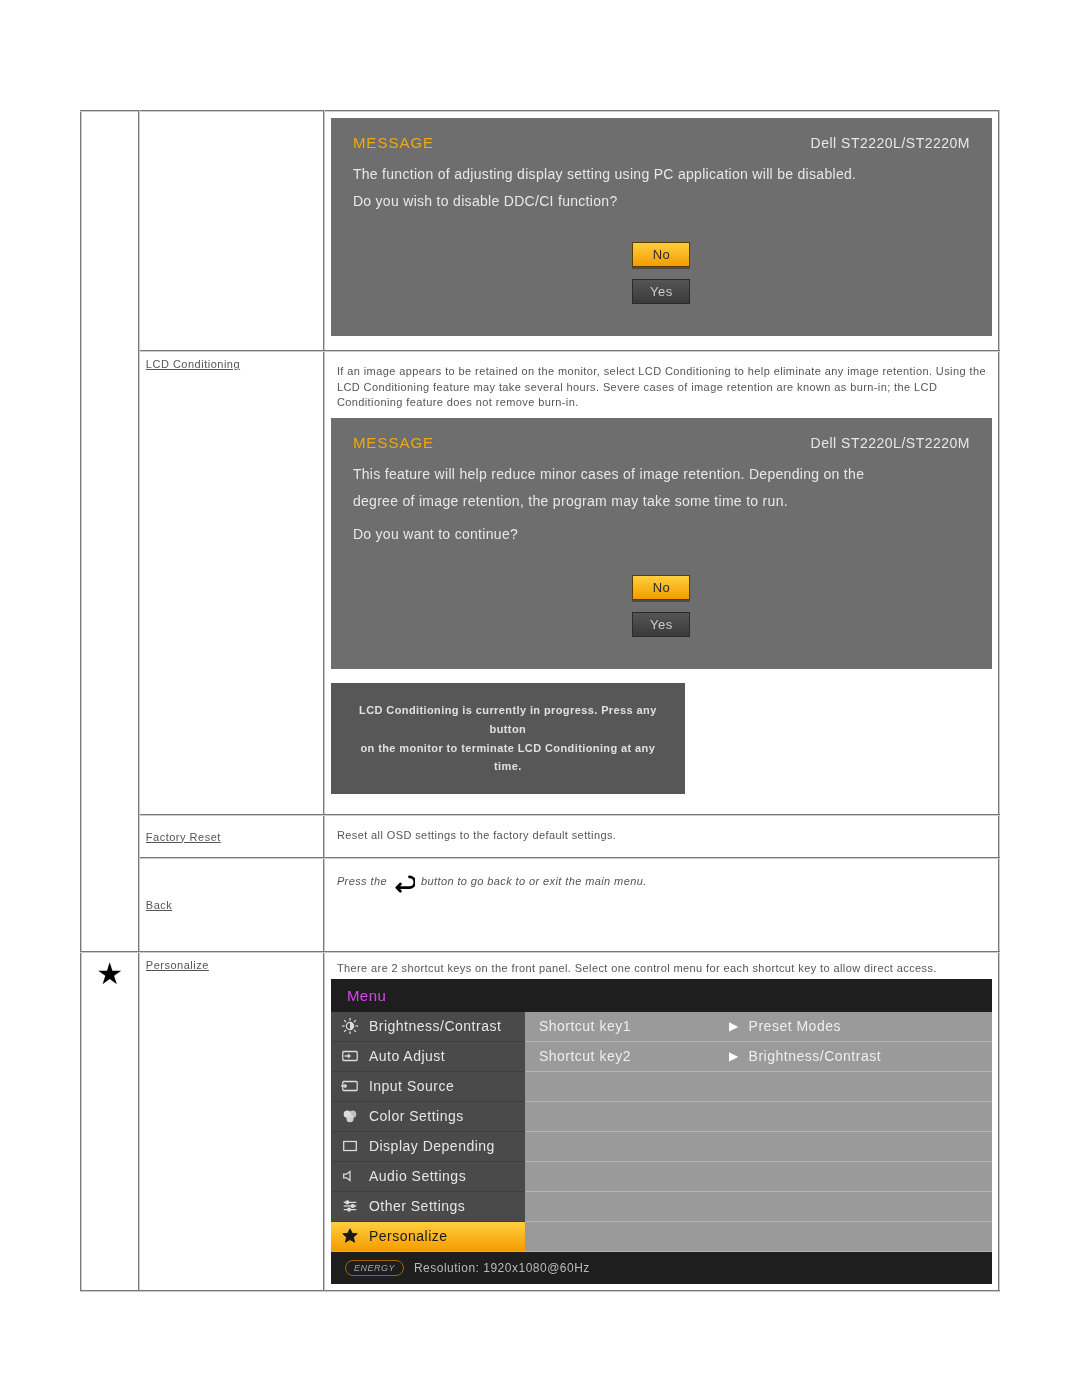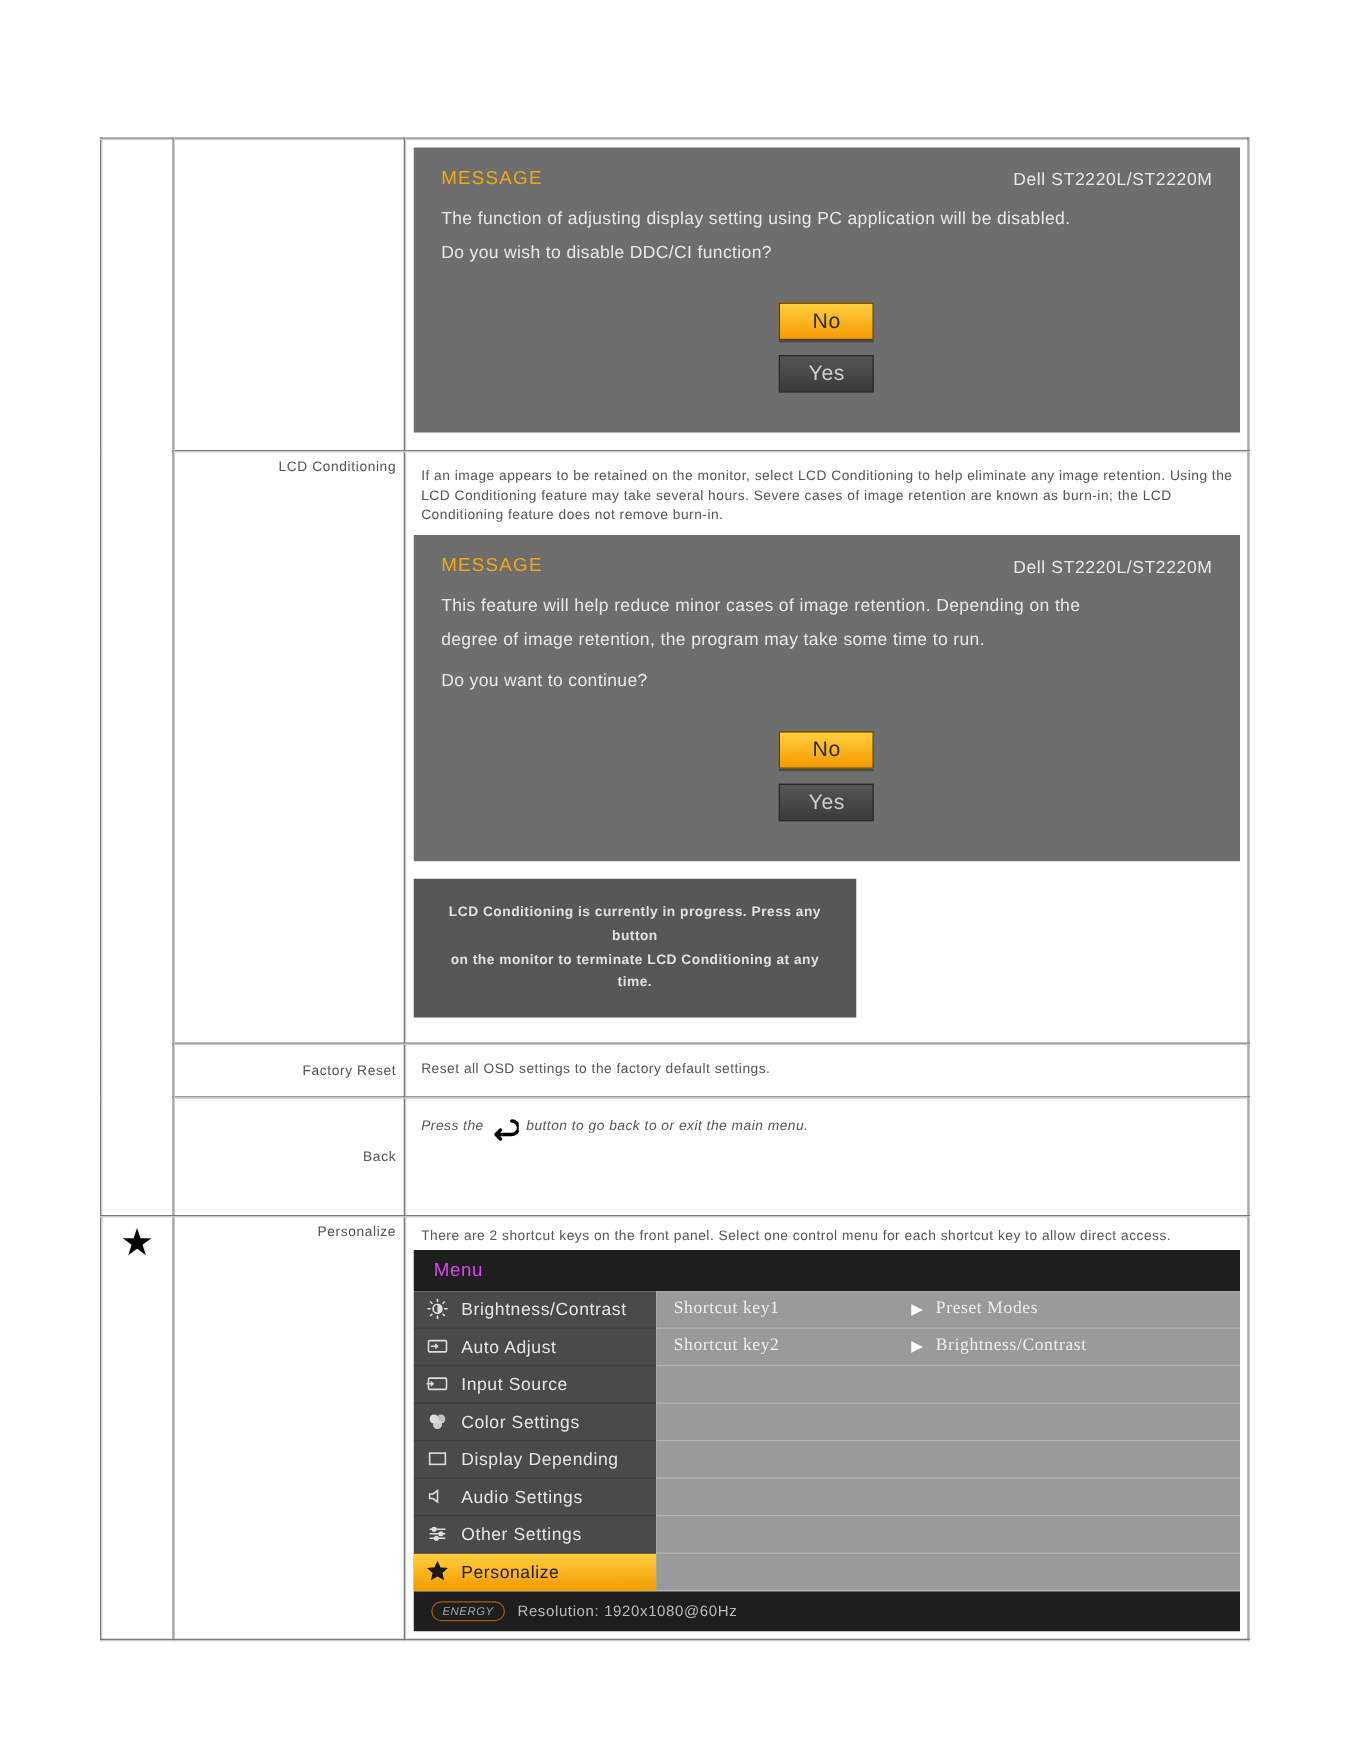--- a/index.html
+++ b/index.html
@@ -23,21 +23,21 @@
   table.outer > tbody > tr > td {
     border: 2px outset #ccc;
     vertical-align: top;
     padding: 6px 6px;
     background: #fff;
     font-size: 11px;
     letter-spacing: 0.5px;
     color: #555;
   }
   td.iconcell { width: 58px; text-align: center; padding-top: 8px; }
-  td.labelcell { width: 186px; text-align: right; padding-right: 10px; font-size: 11px; color: #555;}
+  td.labelcell { width: 186px; text-align: left; padding-right: 10px; font-size: 11px; color: #555; text-decoration: underline;}
   td.labelcell.top { vertical-align: top; }
   td.labelcell.bottom { vertical-align: bottom; padding-bottom: 10px;}
   td.contentcell { width: 676px; padding: 0; overflow: hidden;}
 
   .star {
     display: inline-block;
     font-size: 30px;
     line-height: 1;
     color: #000;
   }
@@ -58,24 +58,24 @@
     align-items: center;
     margin-bottom: 10px;
     gap: 25px;
   }
   .osd-title { color: #f0a810; font-size: 15px; letter-spacing: 1px; }
   .osd-model { color: #e8e8e8; font-size: 14px; }
   .osd-body { color: #e8e8e8; font-size: 14px; line-height: 1.9; letter-spacing: 0.3px; }
   .osd-buttons { text-align: center; margin-top: 22px; }
   .osd-btn {
     display: inline-block;
-    width: 76px;
+    width: 58px;
     padding: 4px 0;
     margin: 6px 0;
-    font-size: 17px;
+    font-size: 13px;
     border: 1px solid #333;
     cursor: pointer;
   }
   .osd-btn.no {
     background: linear-gradient(#ffcf3f, #f59b00);
     color: #2a2a2a;
     border: 1px solid #5a3e00;
     box-shadow: 0 2px 0 rgba(0,0,0,0.3);
   }
   .osd-btn.yes {
@@ -163,21 +163,20 @@
   .menu-item.sel svg * { fill: #1a1a1a !important; stroke: #1a1a1a !important; }
 
   .right-row {
     display: flex;
     align-items: center;
     height: 30px;
     padding: 0 14px;
     color: #eee;
     font-size: 14px;
     border-bottom: 1px solid rgba(255,255,255,0.25);
-    font-family: Liberation Serif, serif;
   }
   .right-row .rk { flex: 0 0 190px; }
   .right-row .caret { margin-right: 10px; color: #fff; font-size: 12px;}
   .right-row.empty { } 
 
   .menu-footer {
     background: #1e1e1e;
     color: #bbb;
     padding: 8px 14px;
     font-size: 12px;

